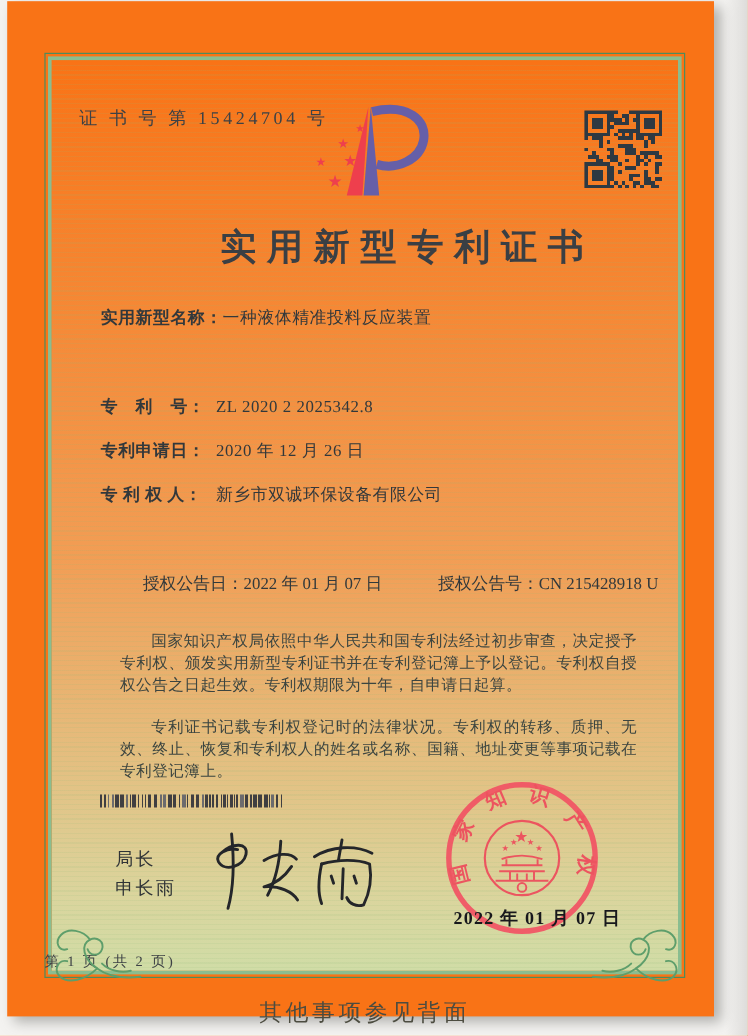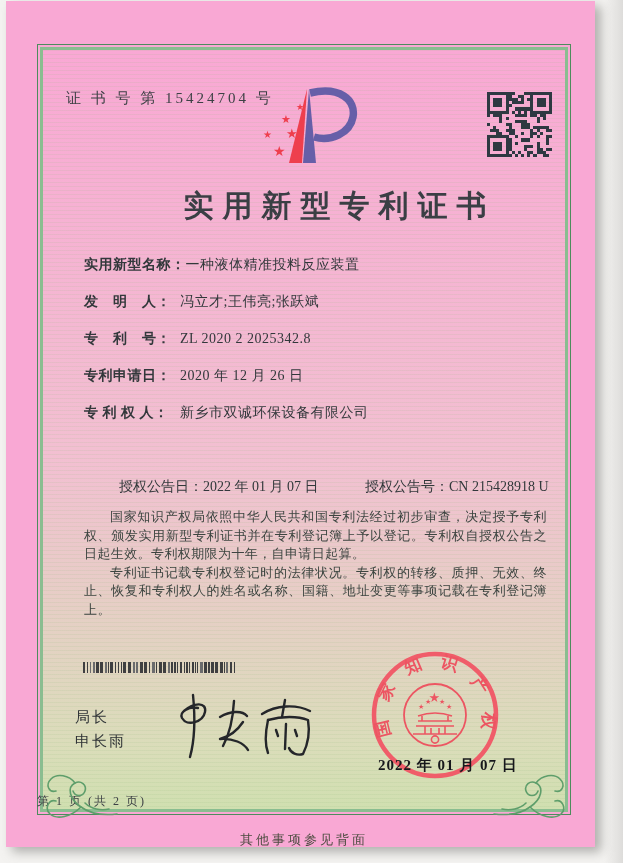--- a/index.html
+++ b/index.html
@@ -3,21 +3,21 @@
 <meta charset="utf-8">
 <style>
   html,body{margin:0;padding:0;}
   body{
     width:623px;height:863px;position:relative;overflow:hidden;
     background:linear-gradient(90deg,#f4f3f1 0 97%,#dddcda 100%);
     font-family:"Liberation Serif","DejaVu Serif",serif;
   }
   .paper{
     position:absolute;left:6px;top:1px;width:589px;height:846px;
-    background:#f9a8d4;
+    background:#f97316;
     box-shadow:6px 5px 10px rgba(110,110,105,0.5);
   }
   .frame{
     position:absolute;left:31px;top:43px;width:534px;height:771px;
     border:1px solid #4d8c5c;padding:2px;box-sizing:border-box;
   }
   .frame-inner{
     width:100%;height:100%;box-sizing:border-box;
     border:3px solid #8abd90;
     background:
@@ -34,28 +34,28 @@
   }
   .field{position:absolute;left:78px;font-size:14px;color:#32383b;letter-spacing:0.5px;white-space:nowrap;}
   .field .lab{display:inline-block;min-width:96px;font-weight:bold;}
   .grant{position:absolute;left:78px;top:477px;font-size:14px;color:#32383b;white-space:nowrap;margin-left:35px;}
   .grant .g2{position:absolute;left:246px;top:0;}
   .paras{
     position:absolute;left:78px;top:508px;width:463px;
     font-size:13px;line-height:18.6px;color:#3c4540;letter-spacing:0.4px;
     text-align:justify;
   }
-  .paras p{margin:0;text-indent:2em;font-family:Liberation Mono, monospace;}
+  .paras p{margin:16px;text-indent:2em;}
   .barcode{position:absolute;left:77px;top:661px;}
-  .signoff{position:absolute;left:69px;top:704px;font-size:15px;line-height:24px;color:#2f3336;letter-spacing:2px;}
+  .signoff{position:absolute;left:90px;top:704px;font-size:15px;line-height:24px;color:#2f3336;letter-spacing:2px;}
   .signature{position:absolute;left:150px;top:686px;}
   .seal{position:absolute;left:361px;top:646px;opacity:0.93;}
   .seal-date{position:absolute;left:372px;top:755px;font-size:15px;font-weight:bold;letter-spacing:1px;color:#17181c;}
   .page-info{position:absolute;left:31px;top:792px;width:534px;text-align:left;font-size:12px;color:#3d4145;letter-spacing:2px;}
-  .back-note{position:absolute;left:31px;top:830px;width:534px;text-align:center;font-size:13px;color:#4c4c40;letter-spacing:3px;}
+  .back-note{position:absolute;left:31px;top:830px;width:534px;text-align:center;font-size:19px;color:#4c4c40;letter-spacing:3px;}
   .flourish{position:absolute;top:772px;}
   .flourish.left{left:33px;}
   .flourish.right{left:486px;transform:scaleX(-1);}
 </style>
 </head>
 <body>
 
 <div class="paper">
 
   <div class="frame">
@@ -295,23 +295,20 @@
       <rect x="15" y="20" width="1" height="1" fill="#2e3942"></rect>
       <rect x="18" y="20" width="1" height="1" fill="#2e3942"></rect>
       <rect x="19" y="20" width="1" height="1" fill="#2e3942"></rect>
     </svg>
 
   <div class="title">实用新型专利证书</div>
 
   <div class="field" style="top:255px">
     <span class="lab">实用新型名称：</span><span>一种液体精准投料反应装置</span>
   </div>
-  <div class="field" style="top:292px">
-    <span class="lab">发　明　人：</span><span>冯立才;王伟亮;张跃斌</span>
-  </div>
   <div class="field" style="top:329px">
     <span class="lab">专　利　号：</span><span>ZL 2020 2 2025342.8</span>
   </div>
   <div class="field" style="top:366px">
     <span class="lab">专利申请日：</span><span>2020 年 12 月 26 日</span>
   </div>
   <div class="field" style="top:403px">
     <span class="lab">专 利 权 人：</span><span>新乡市双诚环保设备有限公司</span>
   </div>
 

